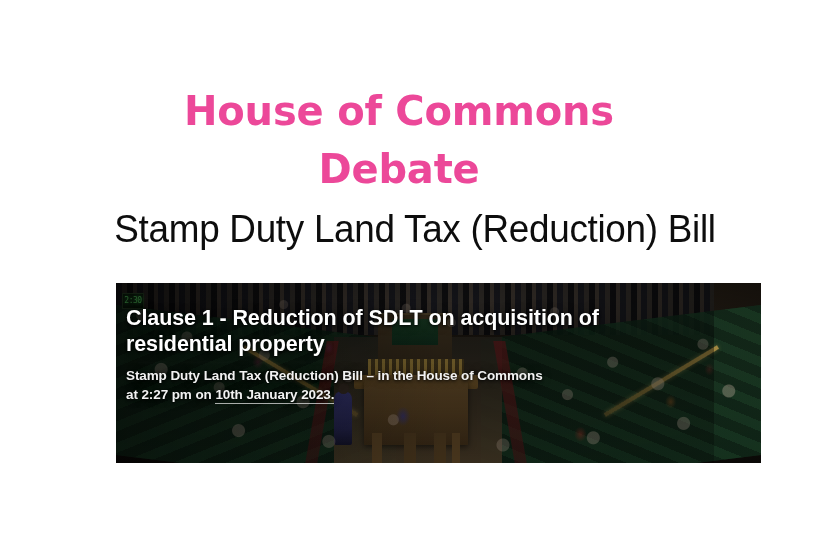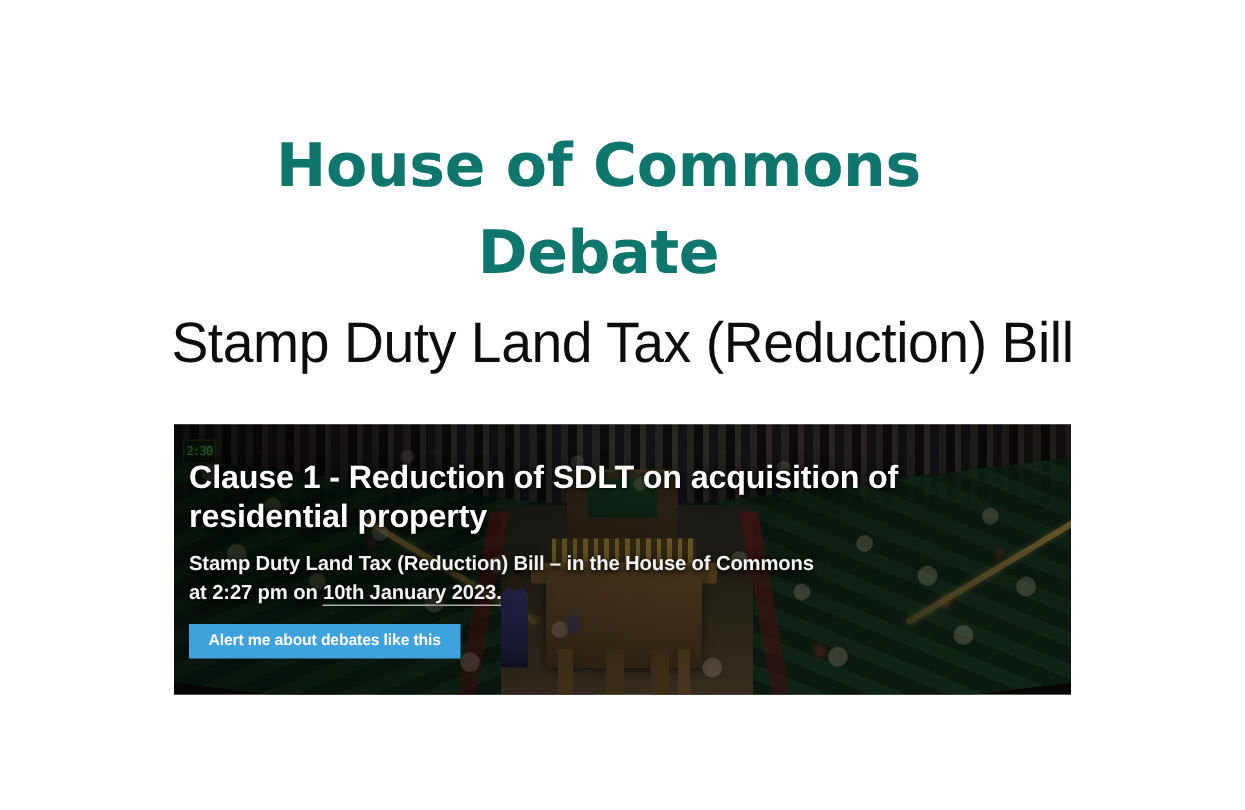--- a/index.html
+++ b/index.html
@@ -20,21 +20,21 @@
   .slide-title {
     position: absolute;
     left: 0;
     top: 86px;
     width: 798px;
     text-align: center;
     font-family: "DejaVu Sans", sans-serif;
     font-weight: bold;
     font-size: 40px;
     line-height: 51px;
-    color: #0f766e;
+    color: #ec4899;
     letter-spacing: -0.2px;
   }
   .slide-title .line2 { display: block; margin-top: 7px; }
 
   .slide-subtitle {
     position: absolute;
     left: 0;
     top: 206px;
     width: 830px;
     text-align: center;
@@ -49,20 +49,21 @@
 
   
   .photo-card {
     position: absolute;
     left: 116px;
     top: 283px;
     width: 598px;
     height: 180px;
     overflow: hidden;
     background: #1c1a15;
+    padding-left: 47px;
   }
 
   
   .chamber {
     position: absolute;
     inset: 0;
     background:
       
       radial-gradient(ellipse 75% 65% at 50% 48%,
          rgba(0,0,0,0) 0%, rgba(0,0,0,0.18) 55%, rgba(0,0,0,0.55) 100%),
@@ -371,16 +372,15 @@
 
   <div class="scrim"></div>
   <div class="scrim-left"></div>
 
   <div class="overlay">
     <h2 class="debate-heading">Clause 1 - Reduction of SDLT on acquisition of residential property</h2>
     <p class="debate-meta">
       <span>Stamp Duty Land Tax (Reduction) Bill – in the House of Commons at 2:27 pm</span>
       <span>on </span><span class="dated">10th January 2023.</span>
     </p>
-    <button class="alert-button">Alert me about debates like this</button>
   </div>
 
 </div>
 
 </body></html>

